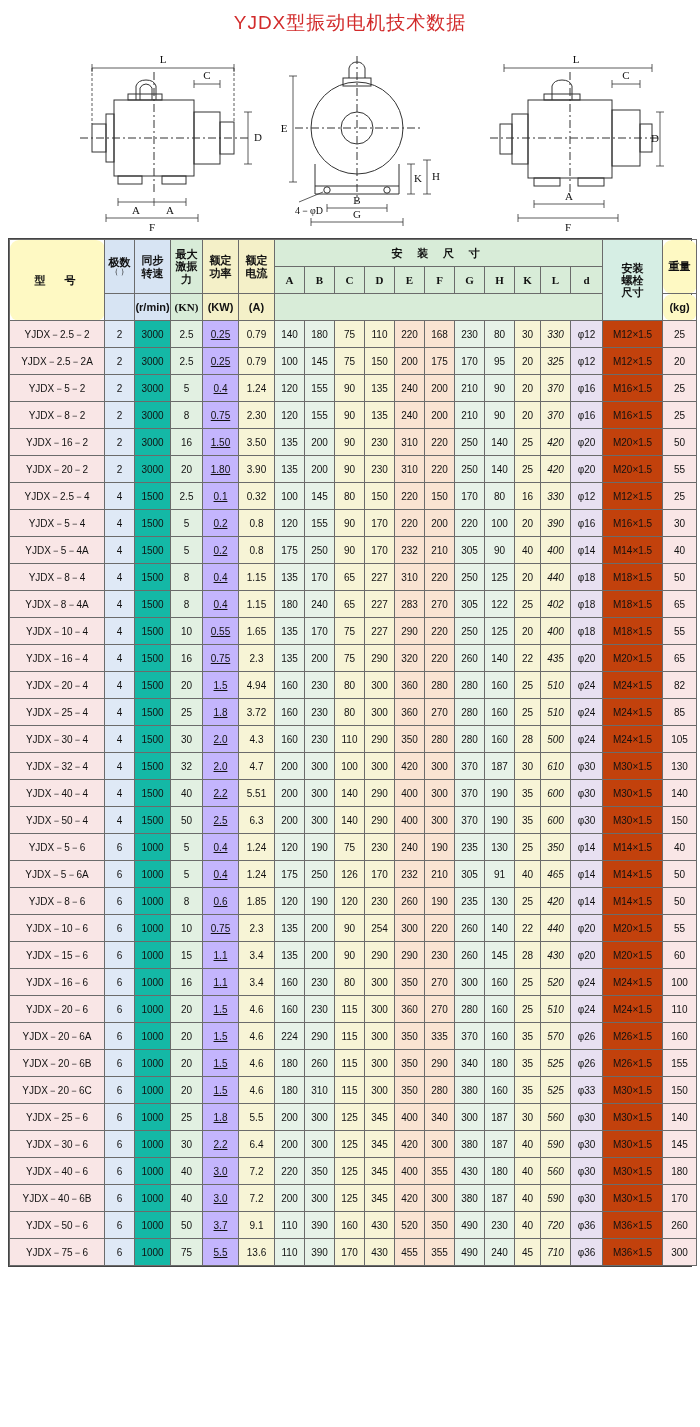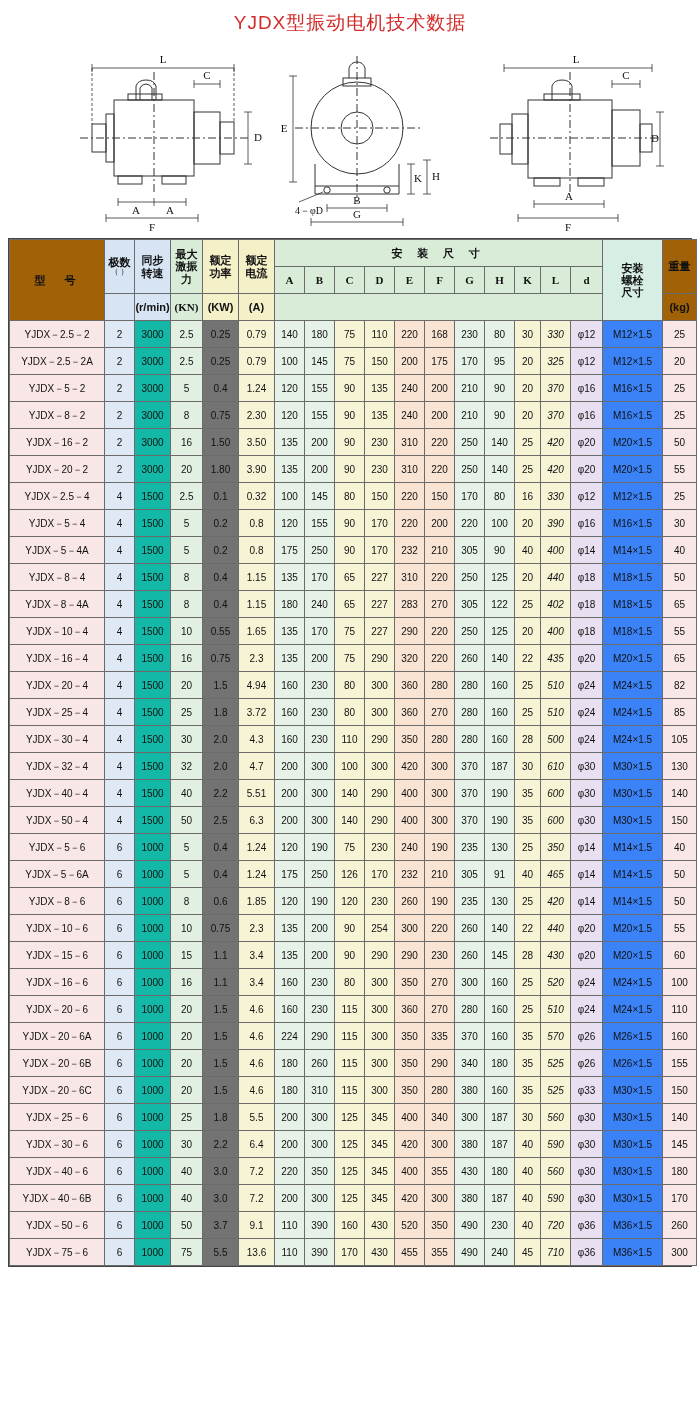--- a/index.html
+++ b/index.html
@@ -65,45 +65,45 @@
   table.spec th {
     font-weight: bold;
     font-size: 11px;
   }
   .hdr-model { font-size: 14px; letter-spacing: 4px; }
   .hdr-install { font-size: 14px; letter-spacing: 6px; }
   .small { font-size: 9px; font-weight: normal; }
   .tiny { font-size: 8px; font-weight: normal; }
 
   
-  .h-pink   { background: #a16207; }
+  .h-pink   { background: #fef9c3; border-radius: 9px; }
   .h-blue   { background: #d7e4f3; margin-left: 12px; }
   .h-green  { background: #d8ecd8; font-family: Liberation Serif, serif; }
   .h-yellow { background: #f4f0c8; }
   .h-mint   { background: #d6eee4; }
 
   
   .c-model  { background: #f9e6e6; }
   .c-poles  { background: #dfe9f6; }
   .c-rpm    { background: #14b8a6; }
   .c-force  { background: #e2f0e2; }
-  .c-power  { background: #737373; }
+  .c-power  { background: #c4b5fd; text-decoration: underline; }
   .c-curr   { background: #f7f4d6; }
   .c-dimA   { background: #e6f2e8; }
   .c-dimB   { background: #e6f2e8; }
   .c-dimC   { background: #f7f4d6; }
   .c-dimD   { background: #f7f4d6; }
   .c-dimE   { background: #f9e3d2; }
   .c-dimF   { background: #f9e3d2; }
   .c-dimG   { background: #e6f2e8; }
   .c-dimH   { background: #e6f2e8; }
   .c-dimK   { background: #f7f4d6; }
   .c-dimL   { background: #f7f4d6; font-style: italic; }
   .c-dimd   { background: #e8e0f1; }
-  .c-bolt   { background: #3b82f6; }
+  .c-bolt   { background: #c2410c; }
   .c-weight { background: #f9e6e6; }
 
   .footer-blank {
     height: 52px;
   }
 </style>
 </head>
 <body>
 
 <div class="page">

